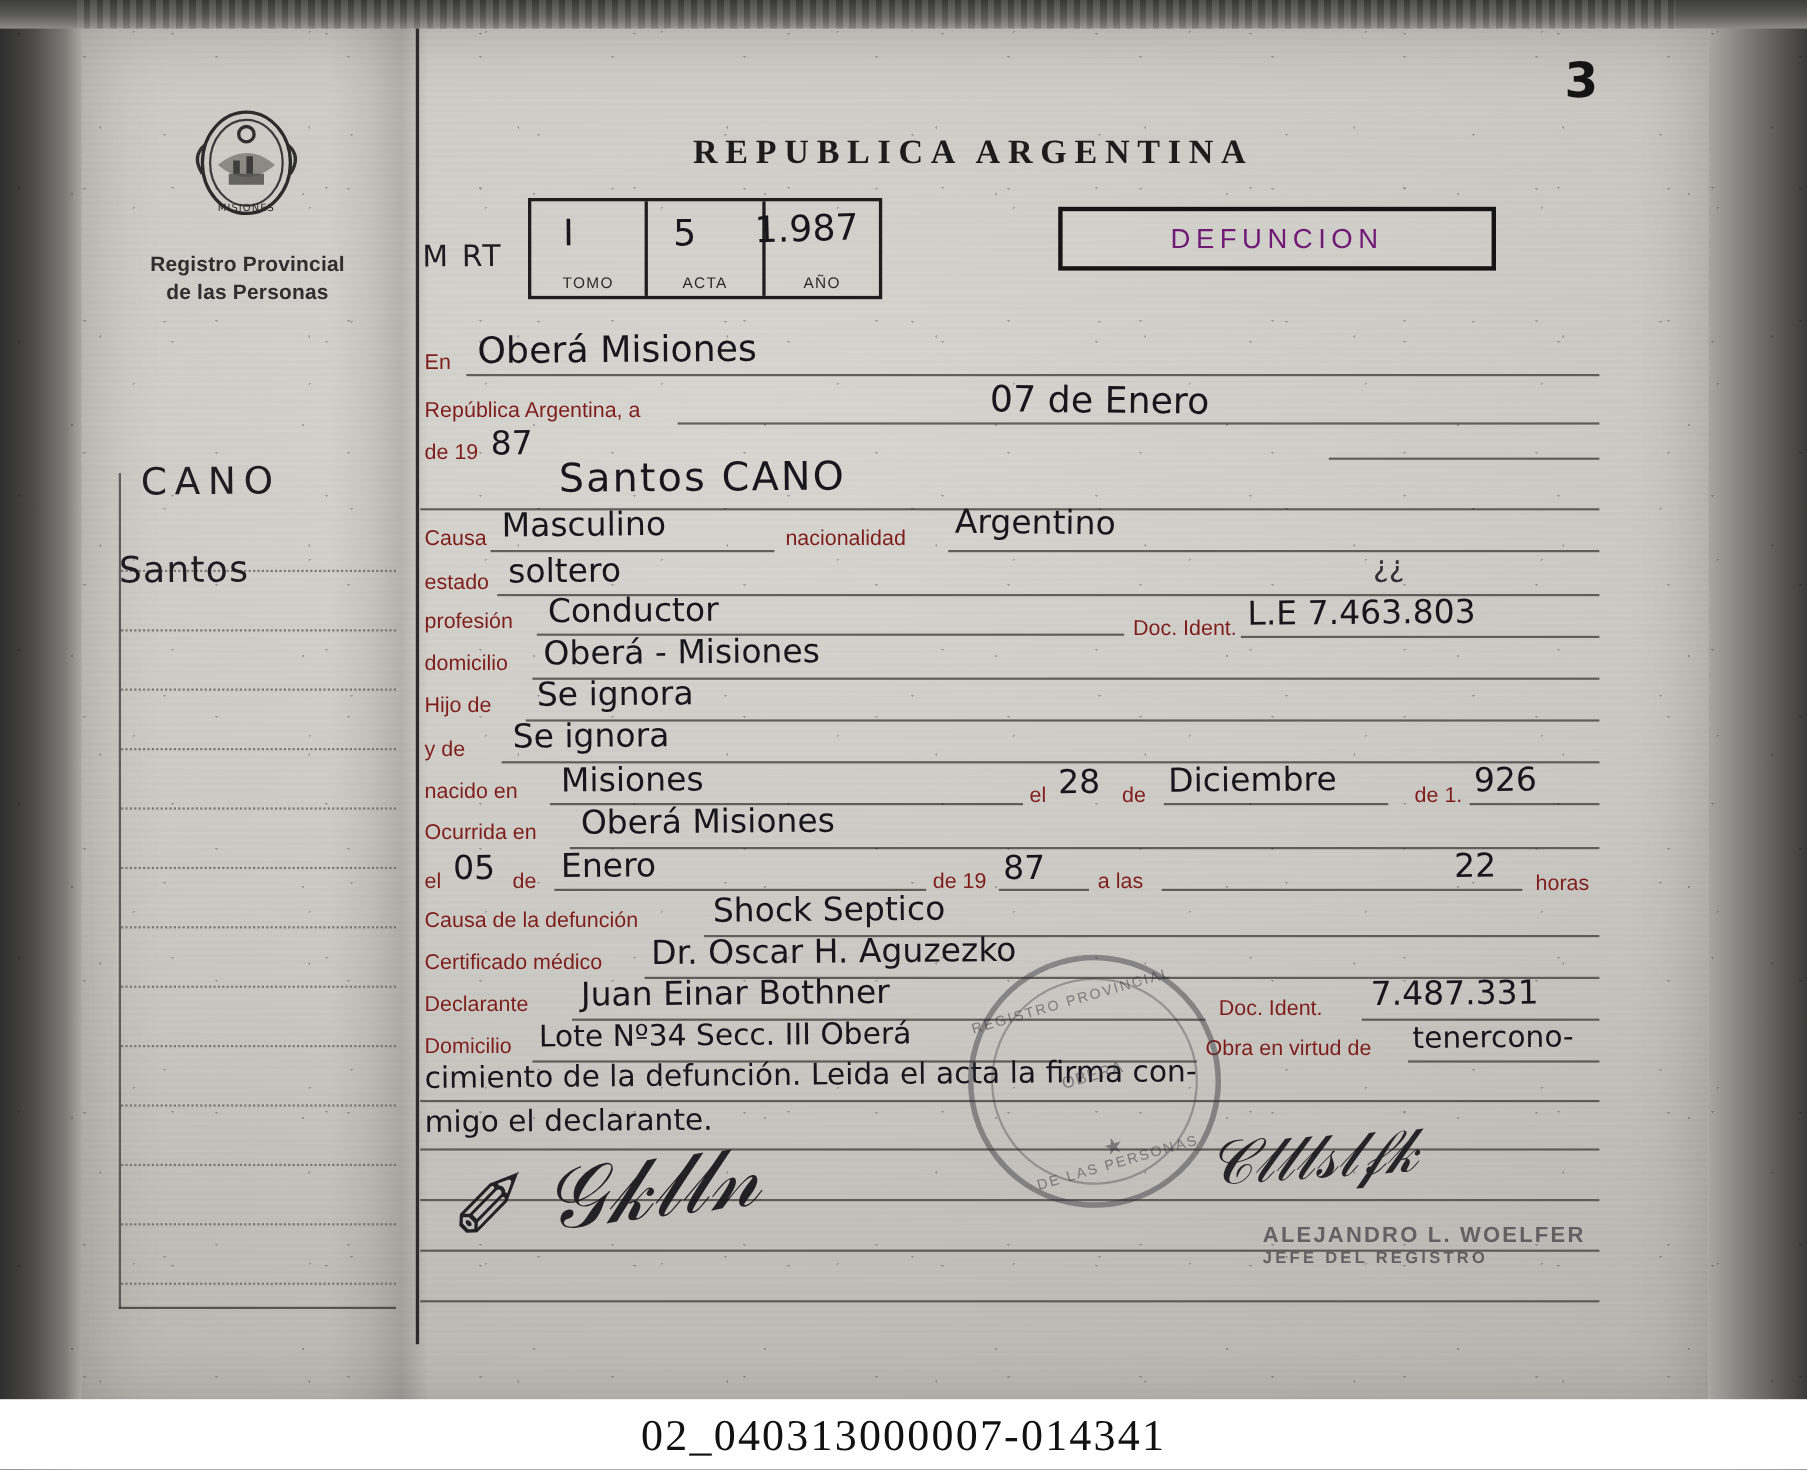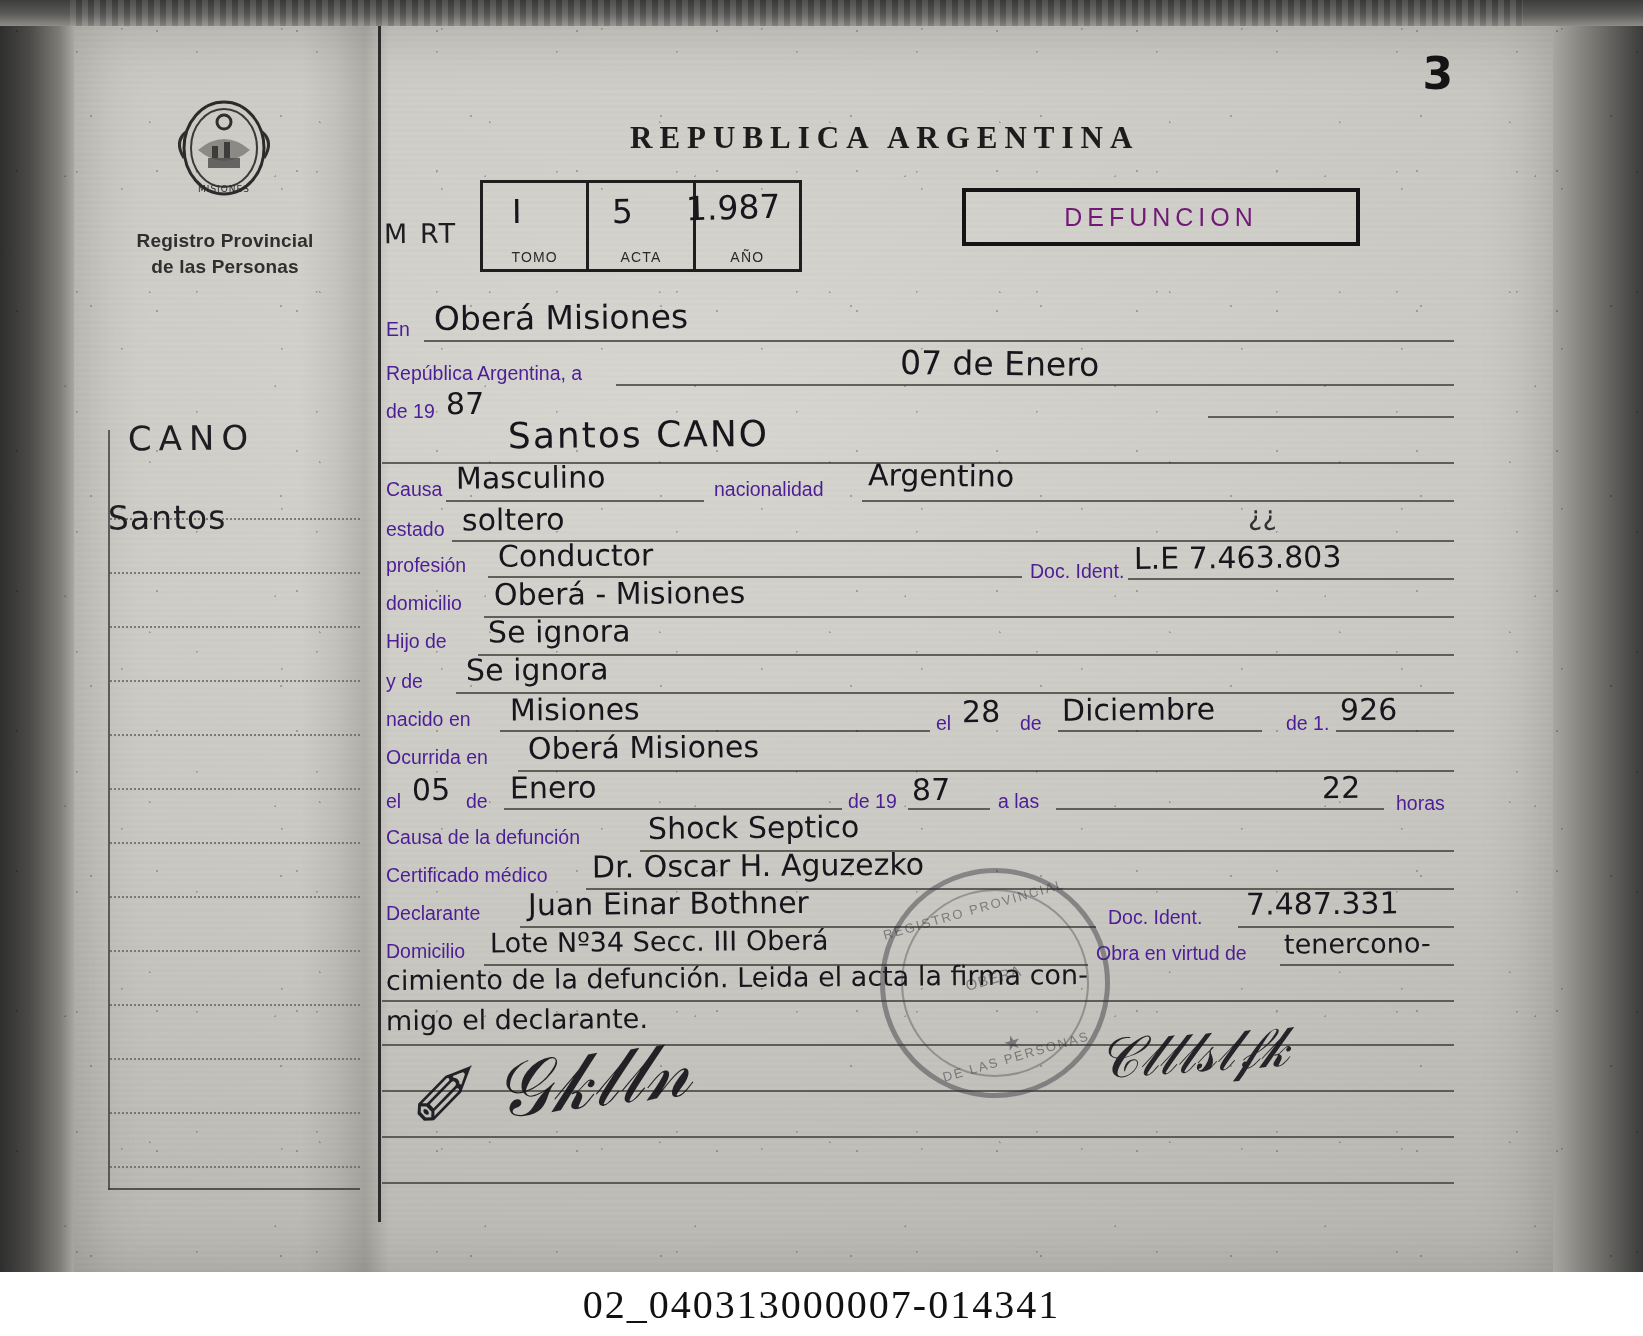--- a/index.html
+++ b/index.html
@@ -127,21 +127,21 @@
     position:absolute; left:962px; top:188px; width:398px; height:58px;
     border:4px solid #141414; background:rgba(255,255,255,.05);
     display:flex; align-items:center; justify-content:center;
   }
   .box-def span {
     font-size:25px; letter-spacing:5px; color:#701a75; font-weight:500;
   }
 
   
   .lbl {
-    position:absolute; font-size:19.5px; color:#4c1d95; white-space:nowrap;
+    position:absolute; font-size:19.5px; color:#7f1d1d; white-space:nowrap;
   }
   .rule {
     position:absolute; height:2px; background:#4d4b47; opacity:.85;
   }
   .hw {
     position:absolute;
     font-family:"DejaVu Sans", sans-serif;
     color:#16161c; white-space:nowrap;
   }
   .hw.sm { font-size:27px; }
@@ -403,19 +403,23 @@
 
   <div class="stamp">
     <div class="txt-top">REGISTRO PROVINCIAL</div>
     <div class="mid">OBERA</div>
     <div class="star">★</div>
     <div class="txt-bot">DE LAS PERSONAS</div>
   </div>
 
   <div class="sig sig1">✐&nbsp;𝒢𝓀𝓁𝓁𝓃</div>
   <div class="sig sig2">𝒞𝓁𝓁𝓁𝓈𝓁𝒻𝓀</div>
+  <div class="sig-stamp">
+    <span>ALEJANDRO L. WOELFER</span>
+    <small>JEFE DEL REGISTRO</small>
+  </div>
 
   <div class="noise"></div>
 
   <div class="caption">
     <span>02_040313000007-014341</span>
   </div>
 </div>
 
 </body></html>

